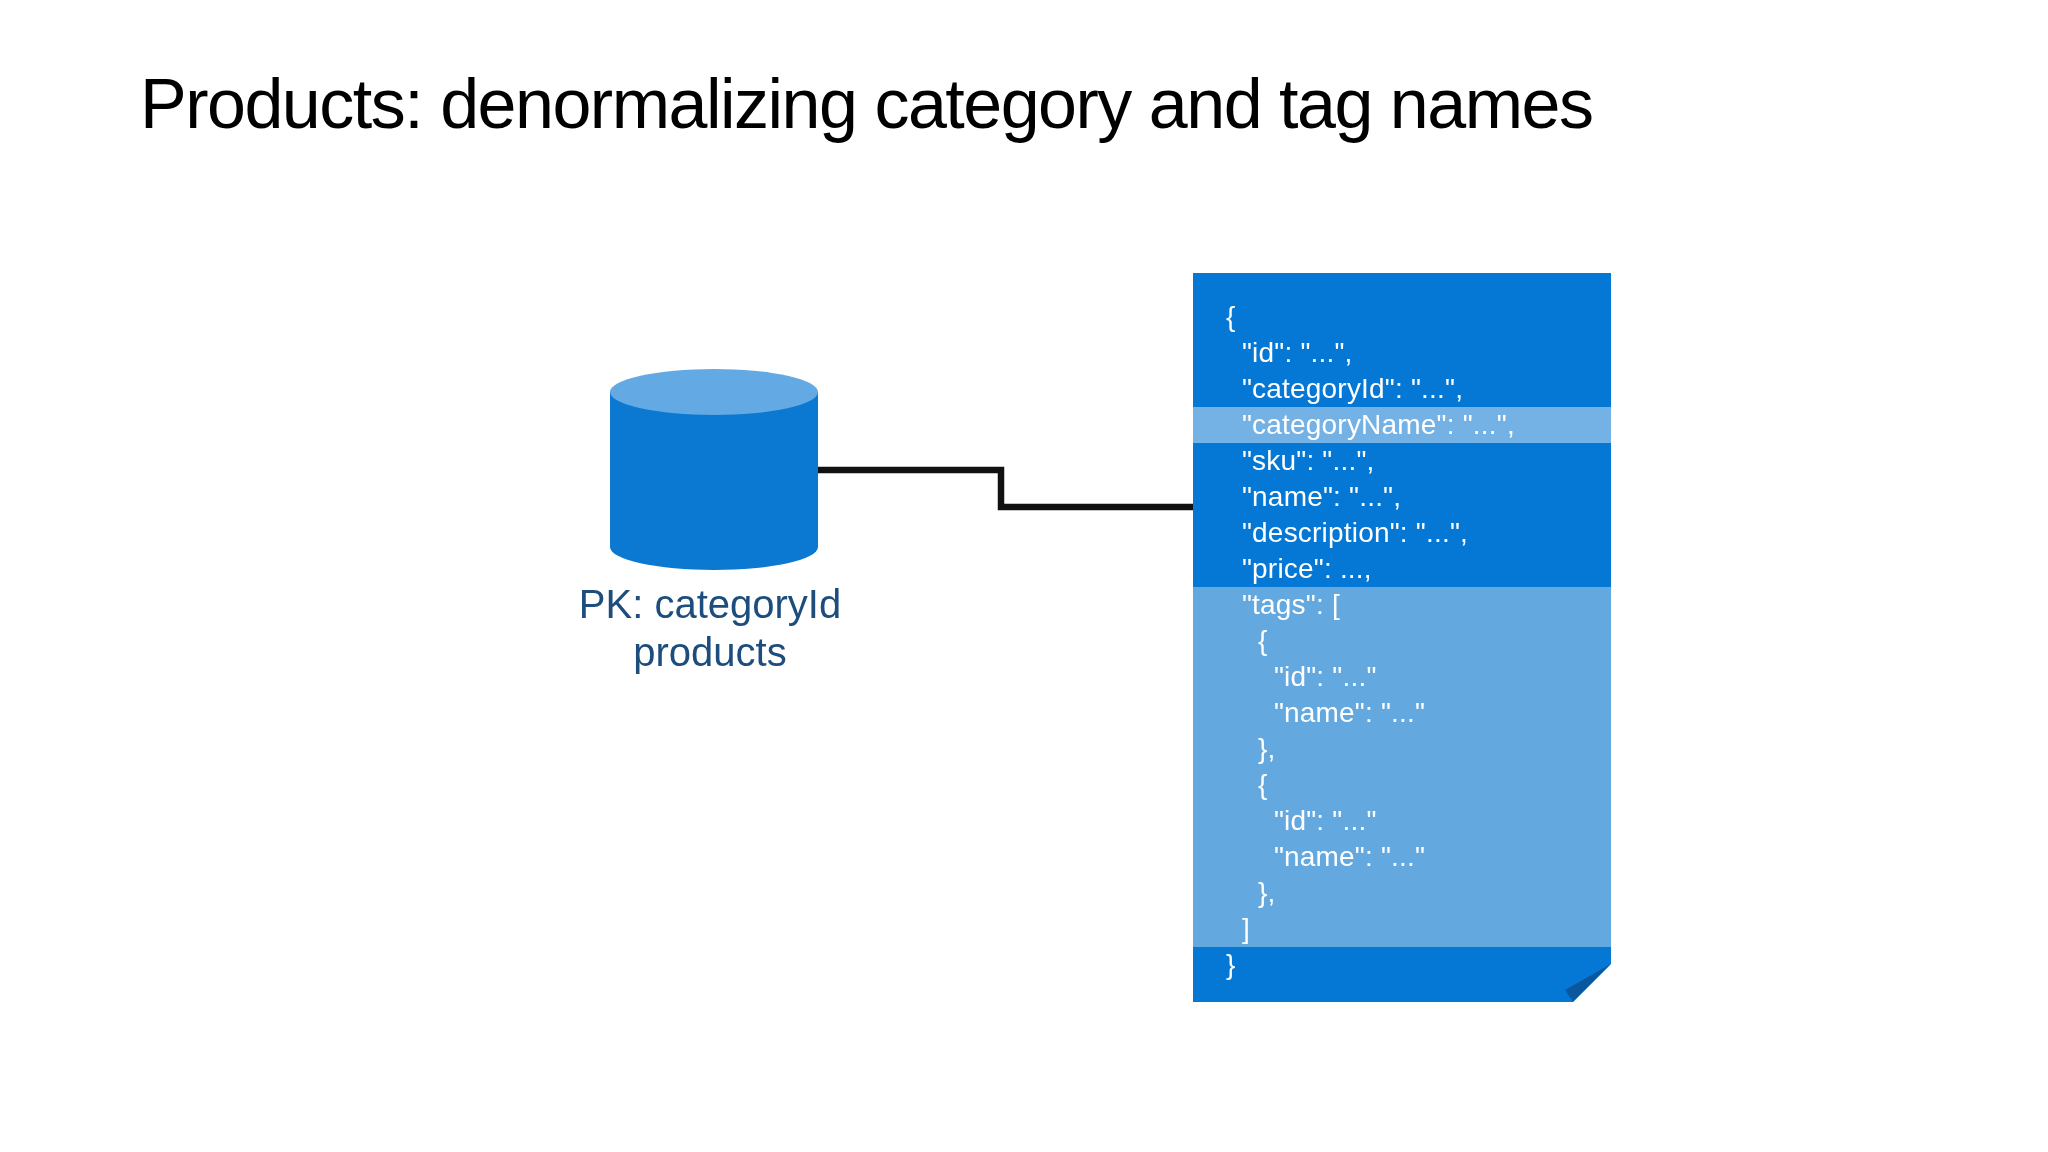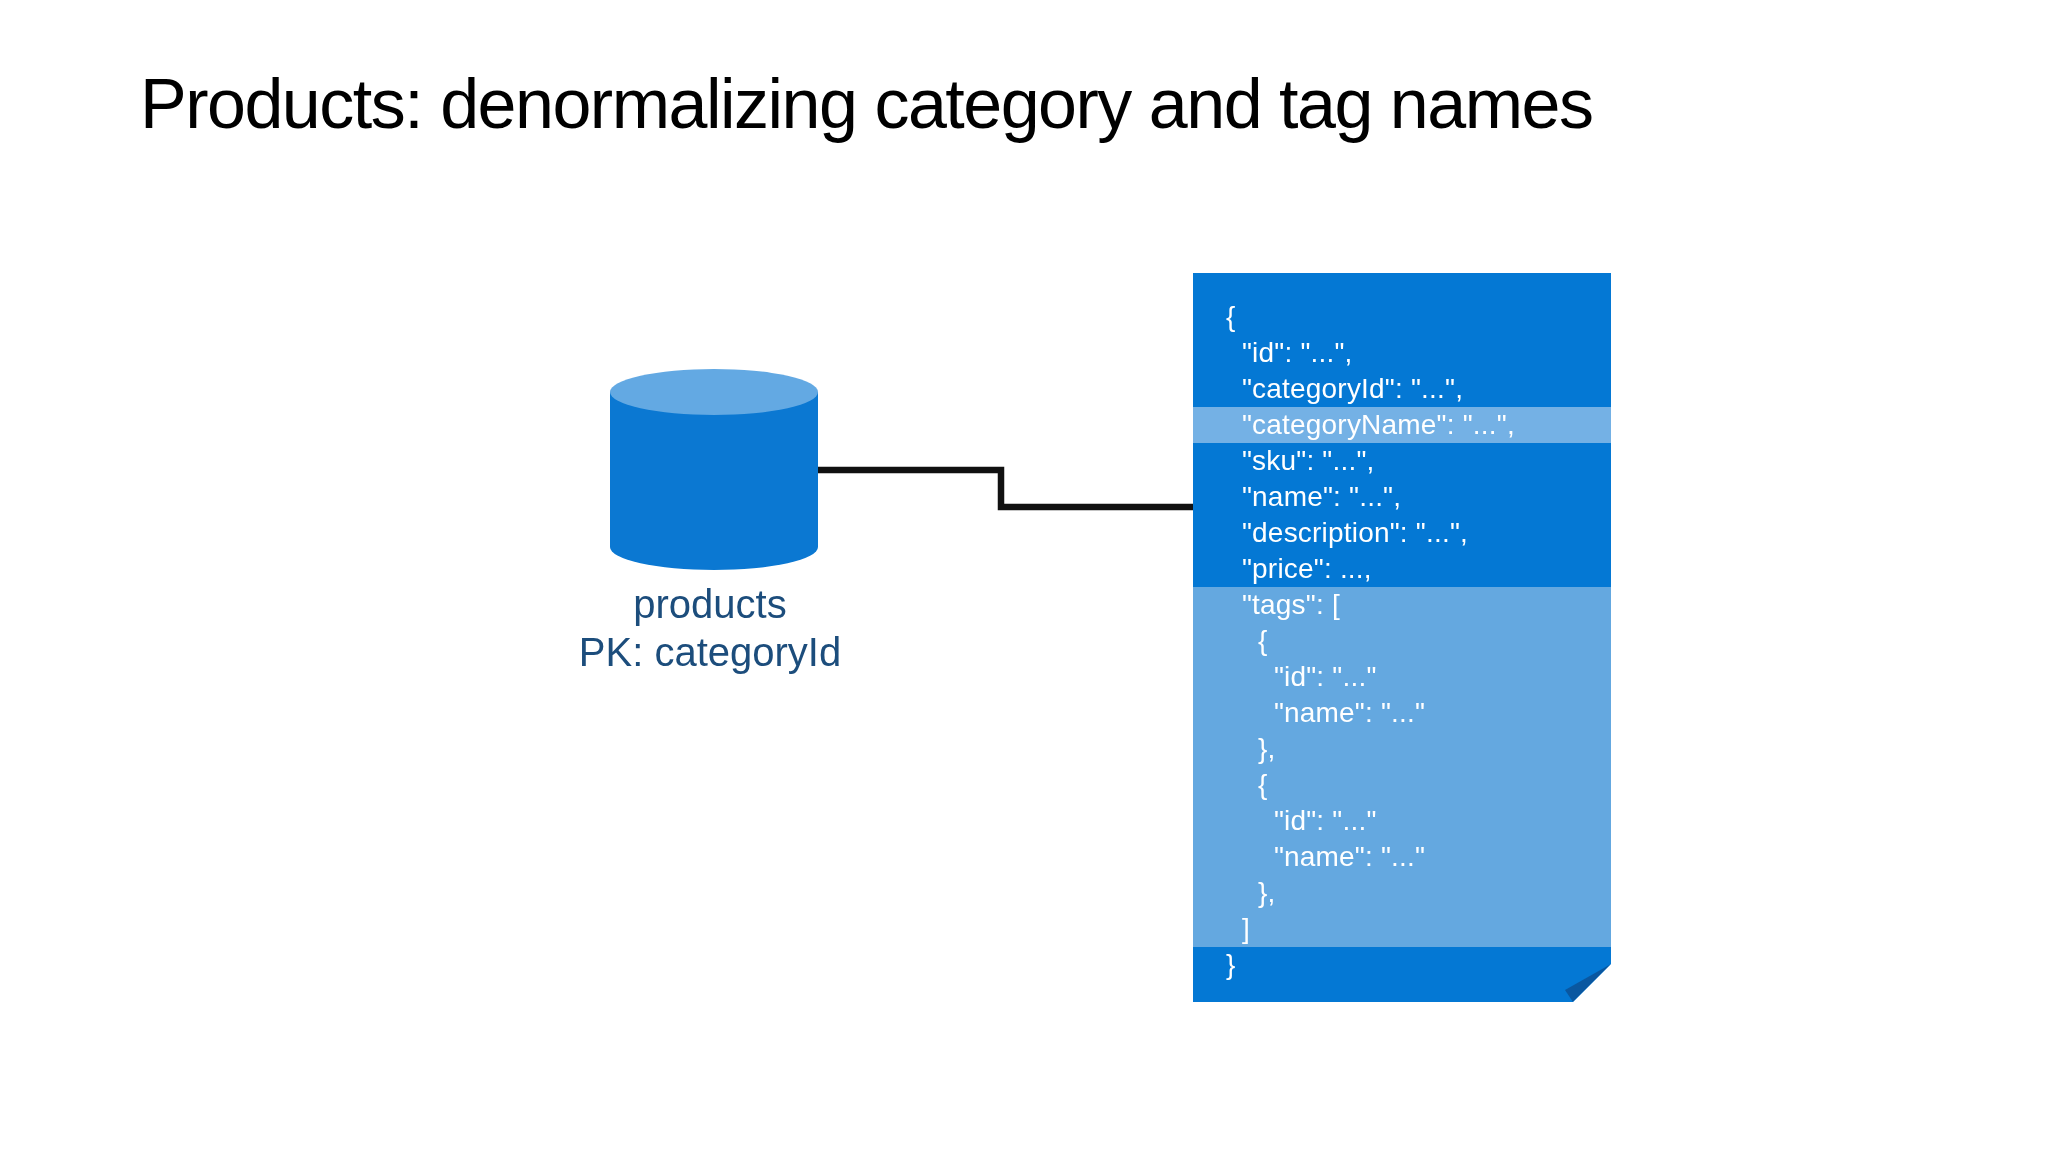--- a/index.html
+++ b/index.html
@@ -92,22 +92,22 @@
 <svg class="overlay-svg" viewBox="0 0 2048 1152" aria-hidden="true">
   <polyline points="810,470 1001,470 1001,507 1194,507" fill="none" stroke="#111111" stroke-width="6.5"></polyline>
 </svg>
 
 <svg class="cylinder-svg" viewBox="0 0 208 202" aria-hidden="true">
   <path d="M0,23 L0,178 A104,23 0 0 0 208,178 L208,23 Z" fill="#0b78d2"></path>
   <ellipse cx="104" cy="23" rx="104" ry="23" fill="#63a9e3"></ellipse>
 </svg>
 
 <div class="db-labels">
+  <div>PK: categoryId</div>
   <div>products</div>
-  <div>PK: categoryId</div>
 </div>
 
 <div class="json-doc">
   <div class="json-line">{</div>
   <div class="json-line">  "id": "...",</div>
   <div class="json-line">  "categoryId": "...",</div>
   <div class="json-line hl">  "categoryName": "...",</div>
   <div class="json-line">  "sku": "...",</div>
   <div class="json-line">  "name": "...",</div>
   <div class="json-line">  "description": "...",</div>

